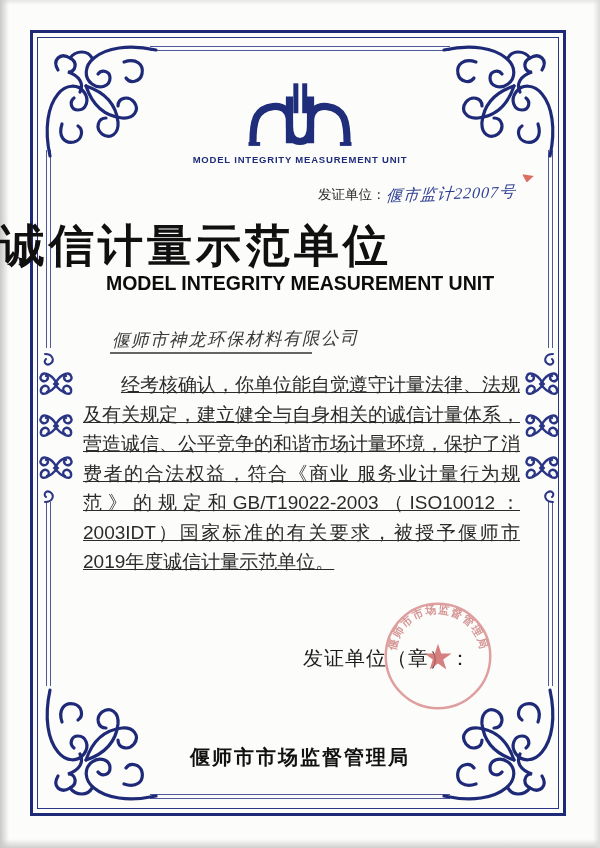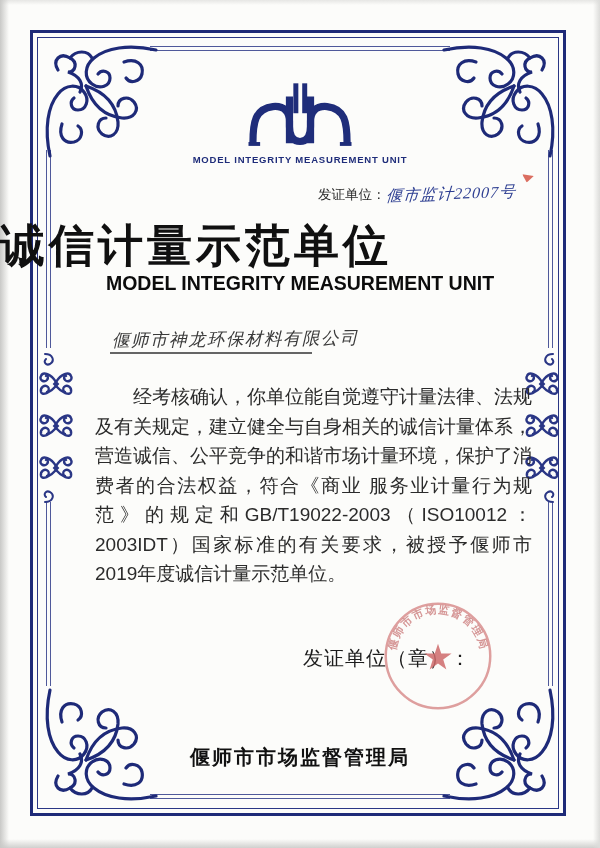--- a/index.html
+++ b/index.html
@@ -42,21 +42,21 @@
   .title-cn{left:0;top:216px;width:600px;font-family:"Liberation Serif",serif;
     font-weight:bold;font-size:45px;letter-spacing:4px;color:#101010;}
   .title-en{left:0;top:272px;width:600px;text-align:center;font-weight:bold;
     font-size:19.5px;letter-spacing:0px;color:#0c0c0c;}
   
   .awardee{left:112px;top:327px;width:240px;font-size:17.5px;color:#3a3a3a;font-style:italic;
     font-family:"Liberation Serif",serif;letter-spacing:1.5px;transform:rotate(-.6deg);white-space:nowrap;}
   .awardee-line{left:110px;top:352px;width:202px;height:2px;background:#4a4a4a;opacity:.85;}
   
   .body-text{left:83px;top:370px;width:437px;font-size:19px;line-height:29.5px;
-    color:#2b2b2b;text-align:justify;text-indent:2em;margin:12px;}
+    color:#2b2b2b;text-align:justify;text-indent:2em;margin:0;text-decoration:underline;}
   
   .issuer-label{left:303px;top:645px;font-size:20px;font-weight:normal;letter-spacing:1px;color:#1c1c1c;white-space:nowrap;}
   .seal{left:381px;top:599px;width:114px;height:114px;opacity:.85;}
   .seal svg{display:block;width:114px;height:114px;}
   .org{left:0;top:744px;width:600px;text-align:center;font-size:20px;font-weight:bold;
     letter-spacing:2px;color:#111;}
   .red-mark{left:523px;top:173px;width:11px;height:9px;background:#d24a3a;opacity:.8;
     clip-path:polygon(0 0,100% 45%,25% 100%);transform:rotate(-12deg);}
 </style>
 </head>

